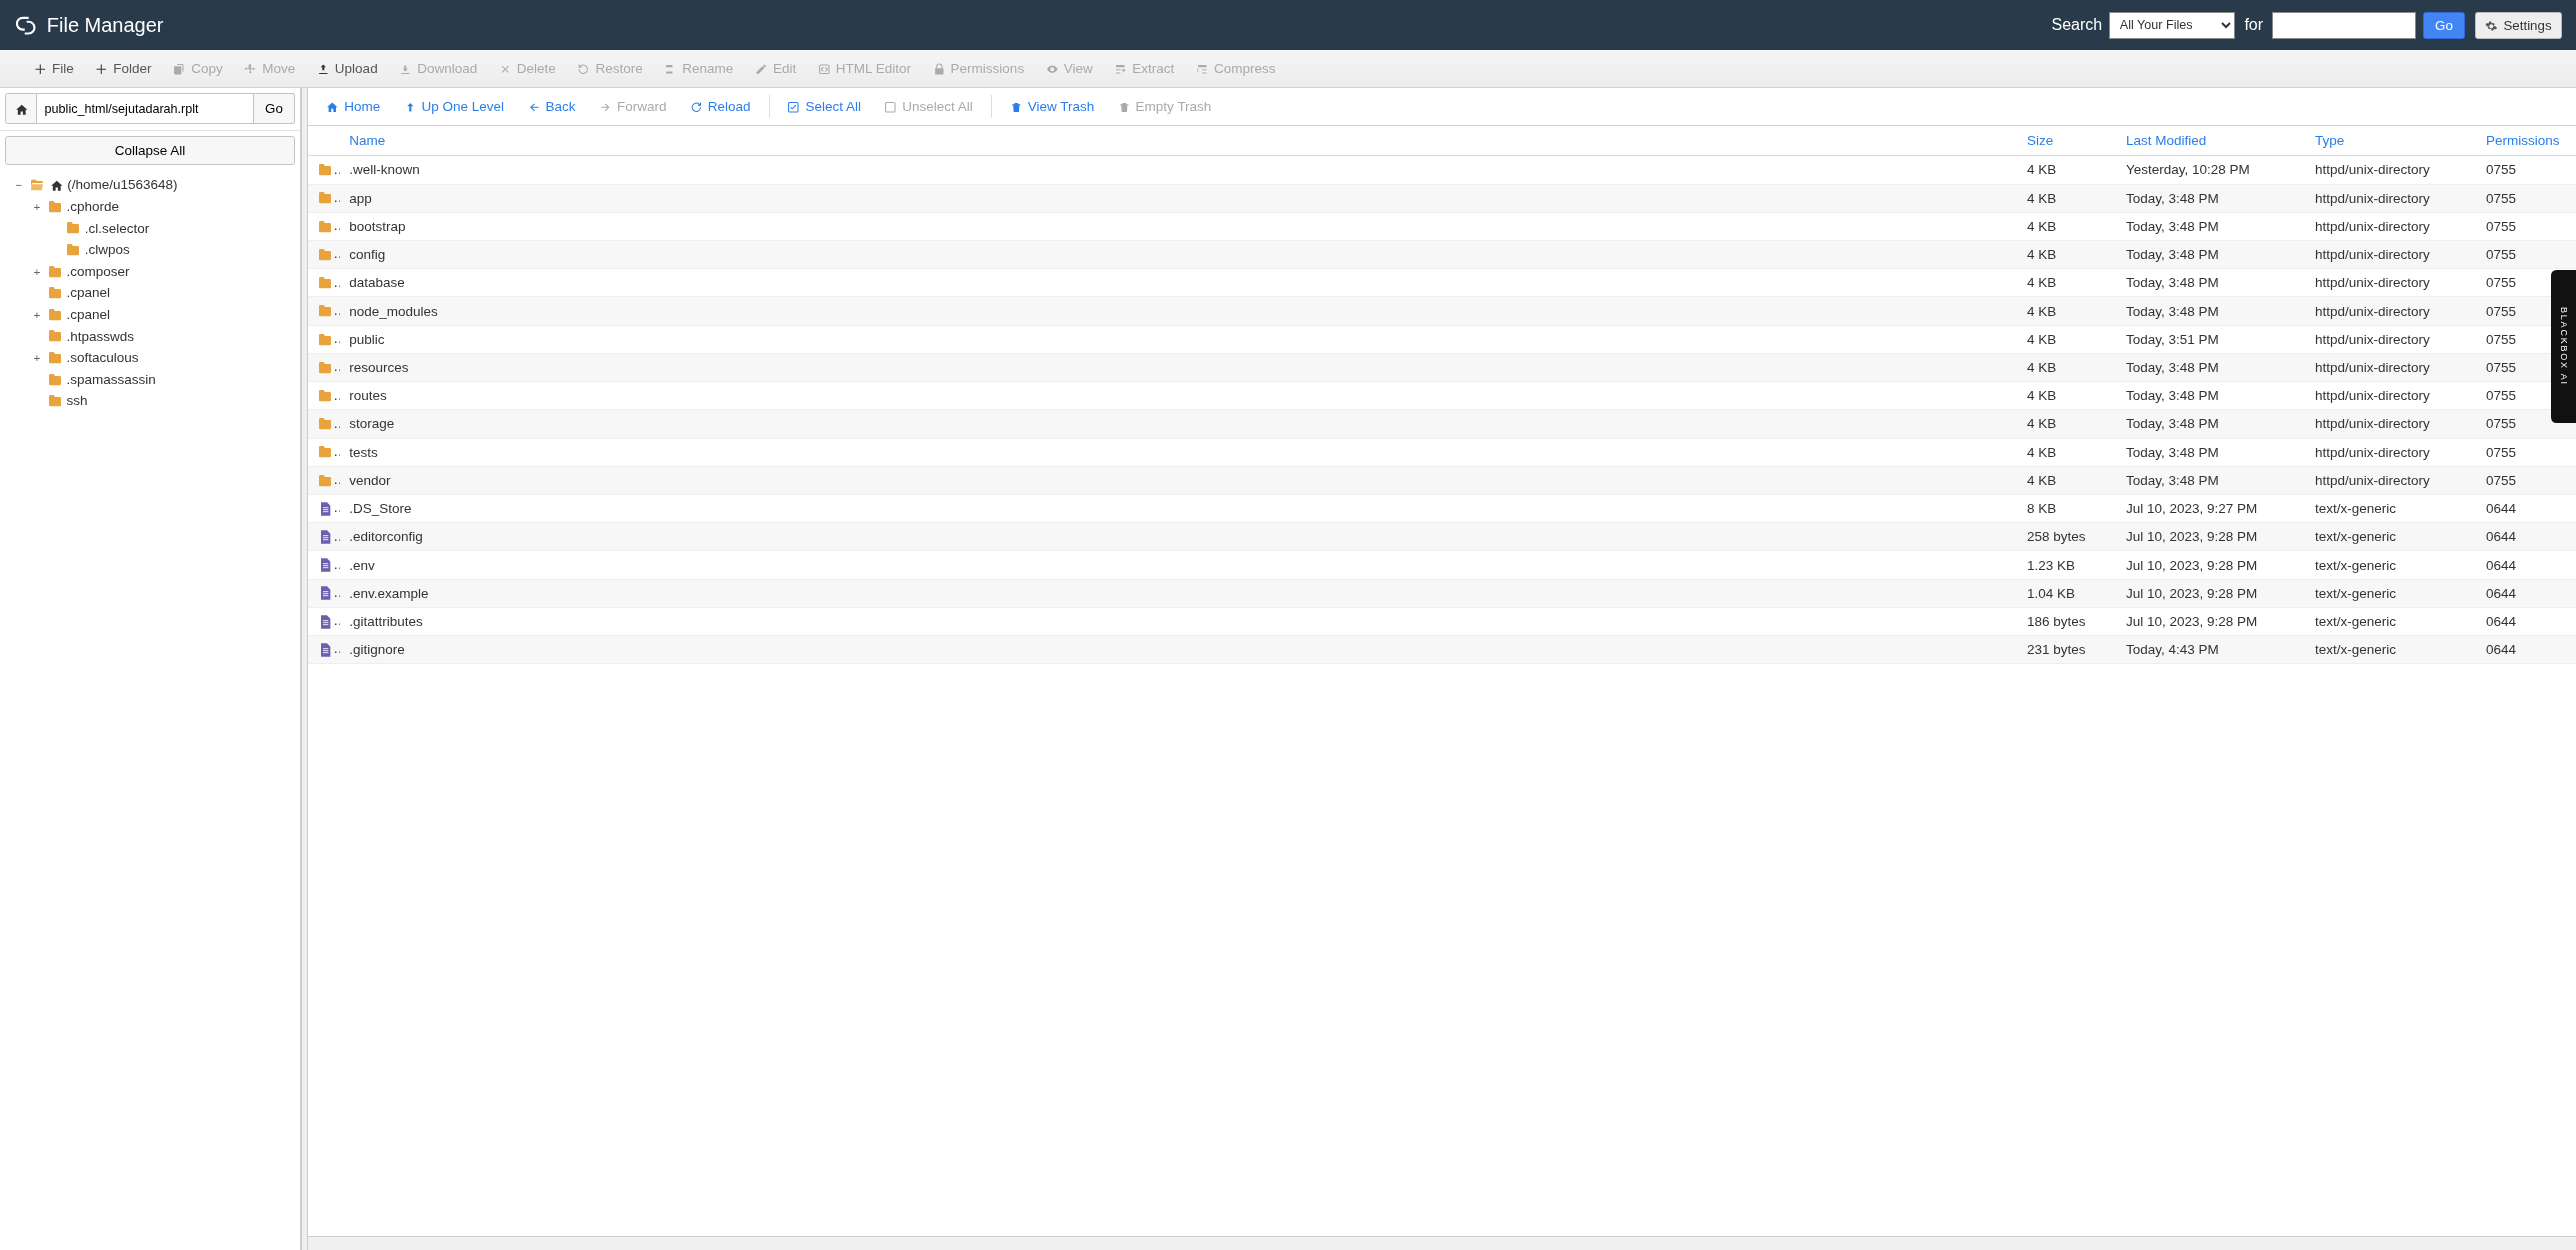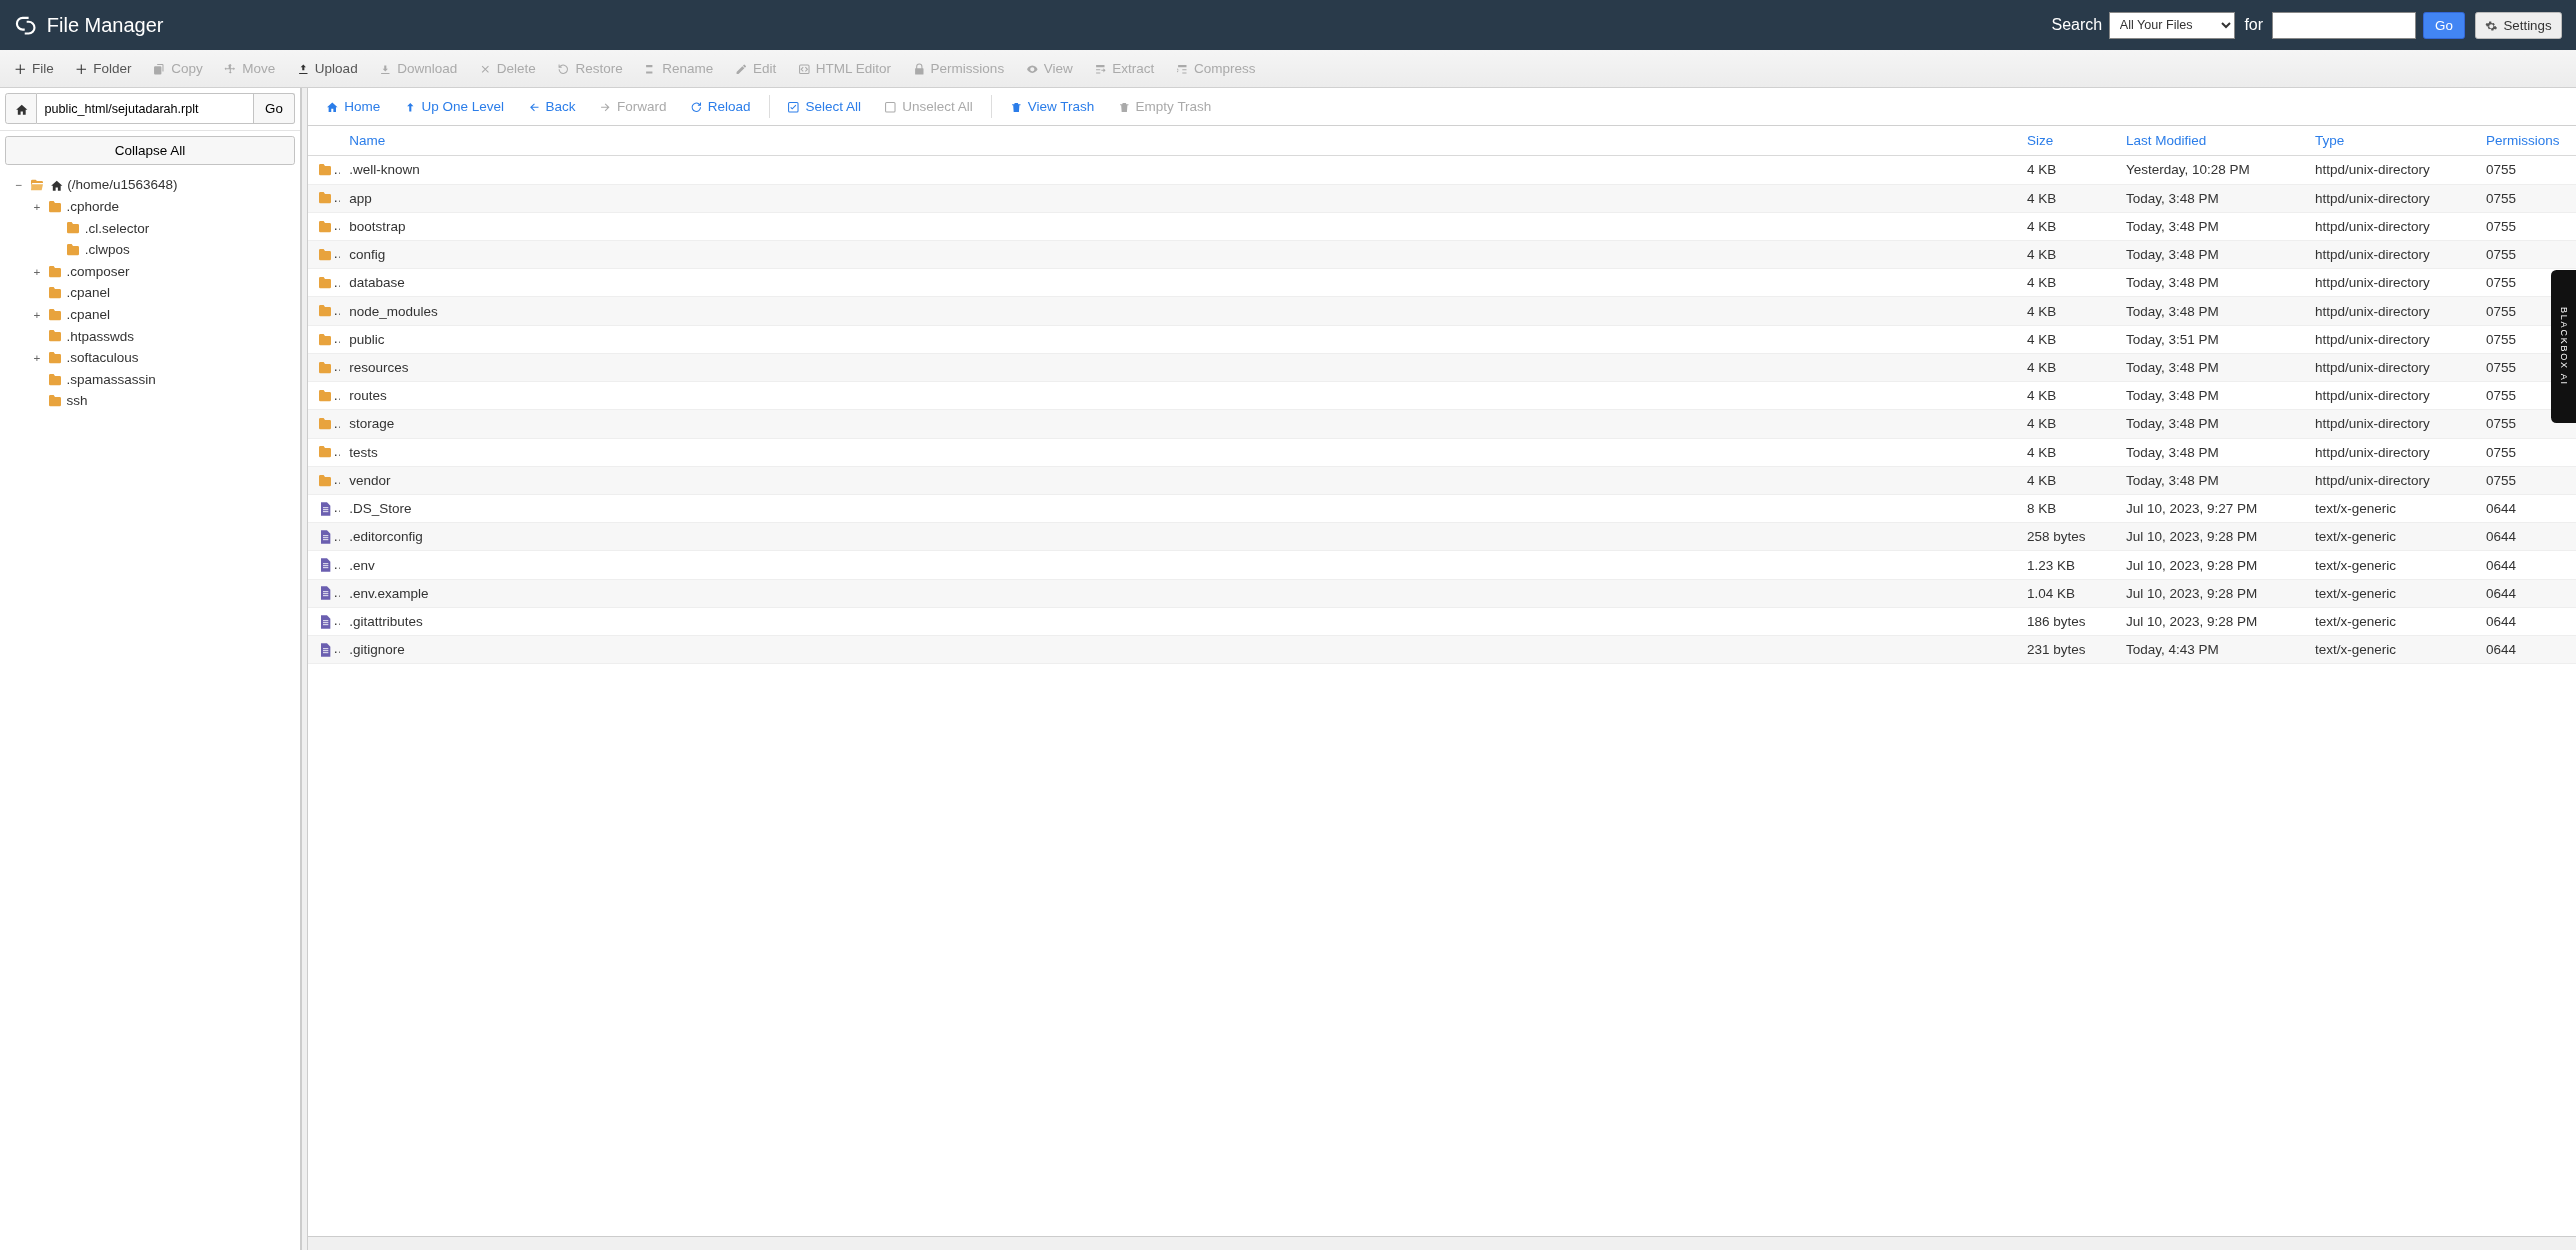--- a/index.html
+++ b/index.html
@@ -12,21 +12,21 @@
 .topbar .spacer { flex: 1; }
 .search-label { color: #fff; font-size: 16px; margin-right: 7.2px; }
 .search-select { height: 27px; width: 126px; padding: 1.8px 5.4px; font-size: 12.6px; border:0.9px solid #888; background:#fff; color:#333; }
 .for-label { color:#fff; font-size:16px; margin: 0 9px; }
 .search-input { height: 27px; width: 144px; border:0.9px solid #888; padding:1.8px 5.4px; }
 .go-btn { background:#4285f4; color:#fff; border:0.9px solid #3367d6; height:27px; padding:0 10.8px; margin-left:7.2px; border-radius:2.7px; cursor:pointer; }
 .settings-btn { background:#eee; border:0.9px solid #bbb; height:27px; padding:0 9px; margin-left:10.8px; border-radius:2.7px; cursor:pointer; display:inline-flex; align-items:center; gap:5.4px; color:#333; }
 .settings-btn svg{width:12.6px;height:12.6px;}
 
 
-.action-toolbar { background: linear-gradient(#f5f5f5,#ececec); border-bottom:0.9px solid #d0d0d0; height:38px; display:flex; align-items:center; padding:0 5px; gap:3.6px; }
+.action-toolbar { background: linear-gradient(#f5f5f5,#ececec); border-bottom:0.9px solid #d0d0d0; height:38px; display:flex; align-items:center; padding:0 25px; gap:3.6px; }
 .tbtn { background:transparent; border:none; padding:5.4px 9px; font-size:13.5px; color:#555; display:inline-flex; align-items:center; gap:5.4px; cursor:pointer; border-radius:2.7px; }
 .tbtn svg{width:12.6px;height:12.6px;}
 .tbtn.disabled { color:#aaa; }
 
 
 .split { display:flex; height: calc(100vh - 50px - 38px); }
 .left-pane { width: 301px; border-right:0.9px solid #ccc; background:#fff; display:flex; flex-direction:column; }
 .left-pane .path-row{ display:flex; padding:5.4px; gap:0; border-bottom:0.9px solid #e3e3e3; align-items:center;}
 .home-btn{ border:0.9px solid #c3c3c3; background:#f7f7f7; width:32px; height:31px; display:flex; align-items:center; justify-content:center; border-radius:2.7px 0 0 2.7px; cursor:pointer;}
 .home-btn svg{width:13.5px;height:13.5px;}

